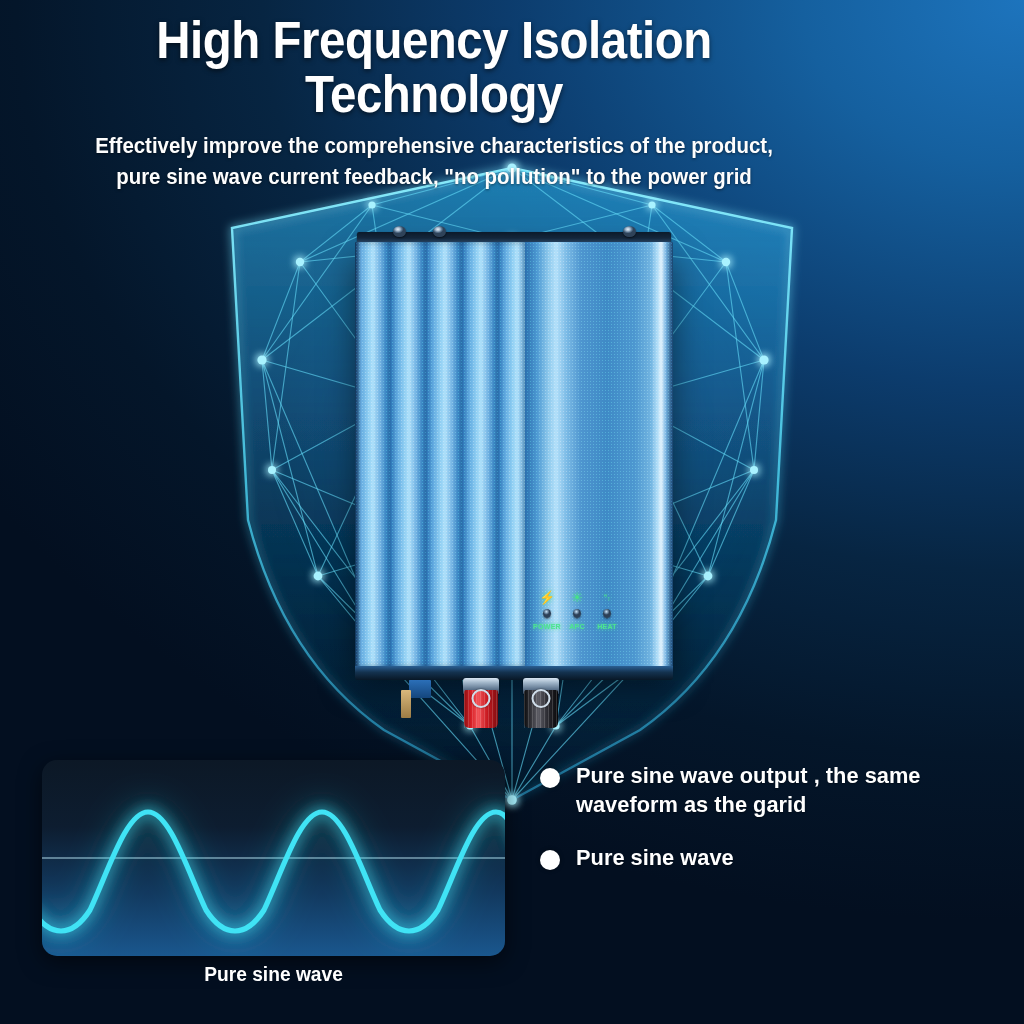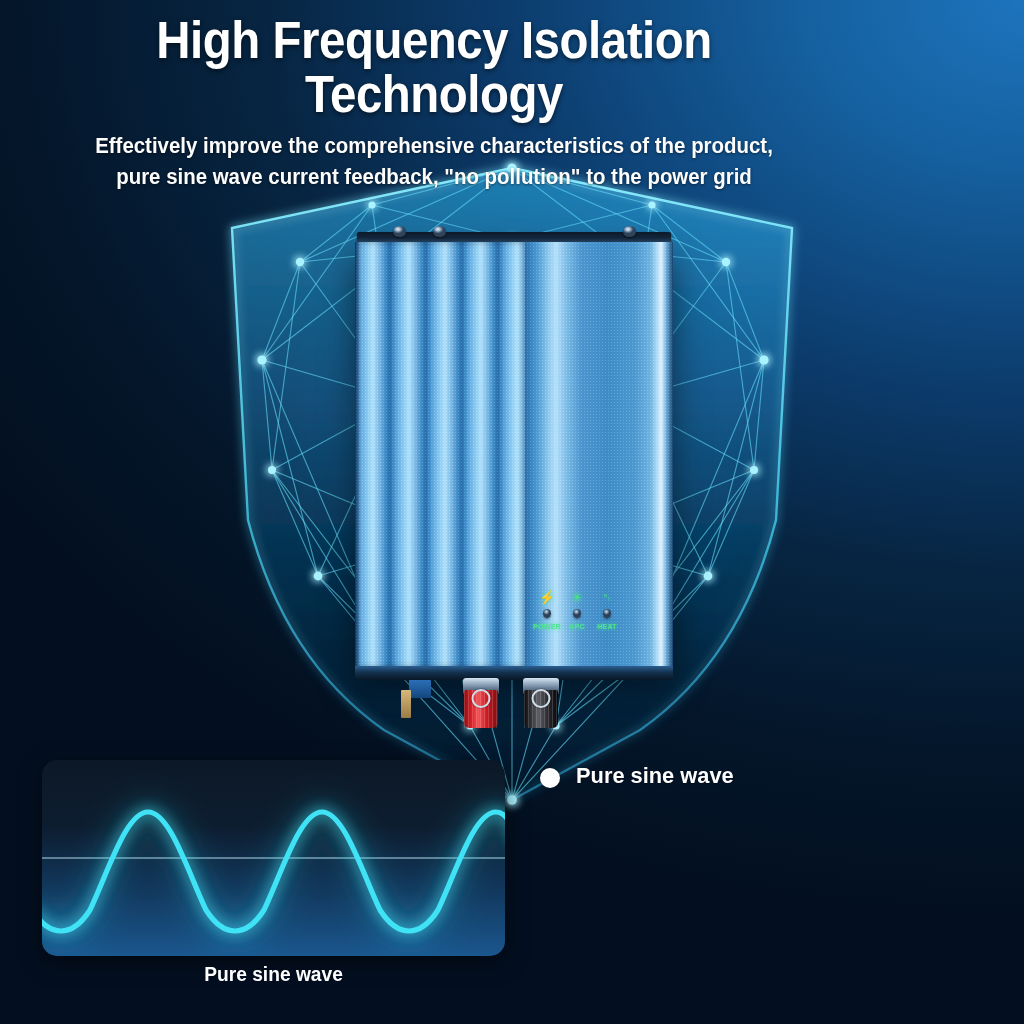--- a/index.html
+++ b/index.html
@@ -345,17 +345,21 @@
                C 356 178, 378 178, 396 150
                C 414 112, 432 52, 454 52
                C 466 52, 472 70, 476 86" fill="none" stroke="#3fe3f5" stroke-width="5.2" stroke-linecap="round" filter="url(#waveGlow)"></path>
     </svg>
   </div>
   <div class="wave-caption">Pure sine wave</div>
 
   <div class="bullets">
     <div class="bullet">
       <div class="bullet-dot"></div>
+      <div class="bullet-txt">Pure sine wave output , the same waveform as the garid</div>
+    </div>
+    <div class="bullet">
+      <div class="bullet-dot"></div>
       <div class="bullet-txt">Pure sine wave</div>
     </div>
   </div>
 
 </div>
 
 </body></html>

